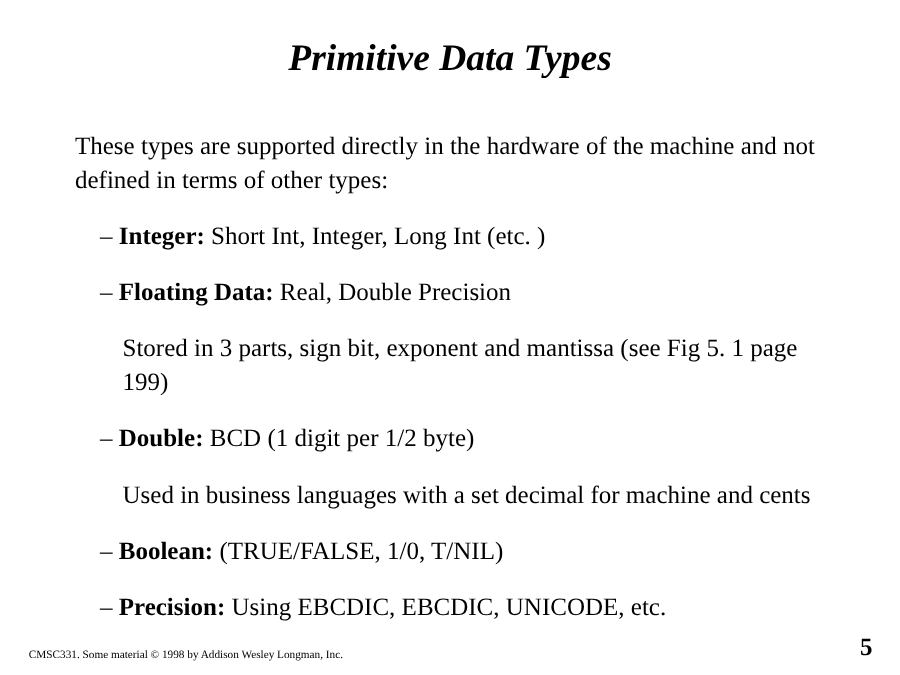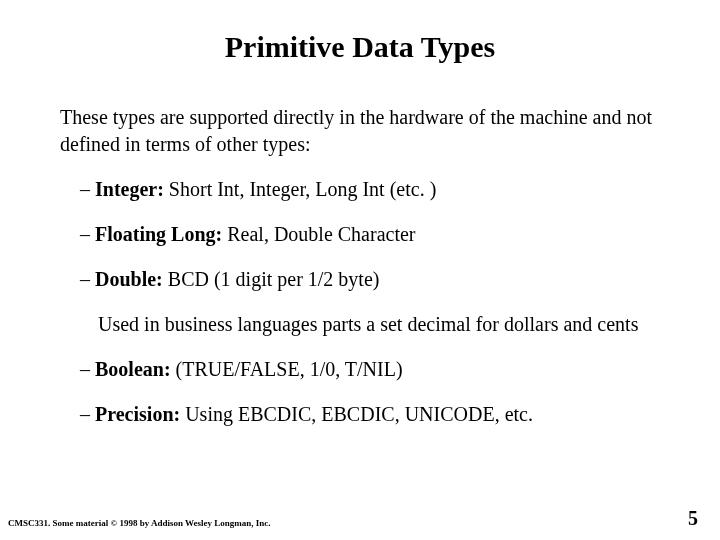--- a/index.html
+++ b/index.html
@@ -17,20 +17,21 @@
       height: 100%;
       padding: 24px 40px 0 40px;
       position: relative;
     }
     .title {
       font-size: 30px;
       font-weight: bold;
       text-align: center;
       margin-bottom: 40px;
       margin-top: 6px;
+      font-style: italic;
     }
     .body-text {
       font-size: 20px;
       line-height: 1.35;
       padding-left: 20px;
       padding-right: 10px;
     }
     .intro {
       margin-bottom: 16px;
     }
@@ -43,23 +44,23 @@
     }
     .bullet-label {
       font-weight: bold;
     }
     .sub {
       padding-left: 38px;
     }
     .footer {
       position: absolute;
       bottom: 12px;
-      left: 8px;
+      left: 23px;
       font-size: 9px;
-      font-weight: bold;
+      font-weight: normal;
     }
     .page-num {
       position: absolute;
       bottom: 10px;
       right: 22px;
       font-size: 20px;
       font-weight: bold;
     }
   </style>
 </head>
@@ -71,27 +72,28 @@
 
   <div class="body-text">
 
     <div class="intro">These types are supported directly in the hardware of the machine and not defined in terms of other types:</div>
 
     <div class="bullet">
       <span class="dash">– </span><span class="bullet-label">Integer:</span><span>  Short Int, Integer, Long Int (etc. )</span>
     </div>
 
     <div class="bullet">
-      <span class="dash">– </span><span class="bullet-label">Floating Long:</span><span>  Real, Double Character</span>
+      <span class="dash">– </span><span class="bullet-label">Floating Data:</span><span>  Real, Double Precision</span>
     </div>
+    <div class="bullet sub">Stored in 3 parts, sign bit, exponent and mantissa (see Fig 5. 1 page 199)</div>
 
     <div class="bullet">
       <span class="dash">– </span><span class="bullet-label">Double:</span><span>  BCD (1 digit per 1/2 byte)</span>
     </div>
-    <div class="bullet sub">Used in business languages parts a set decimal for dollars and cents</div>
+    <div class="bullet sub">Used in business languages with a set decimal for machine and cents</div>
 
     <div class="bullet">
       <span class="dash">– </span><span class="bullet-label">Boolean:</span><span> (TRUE/FALSE, 1/0, T/NIL)</span>
     </div>
 
     <div class="bullet">
       <span class="dash">– </span><span class="bullet-label">Precision:</span><span>  Using EBCDIC, EBCDIC, UNICODE, etc.</span>
     </div>
 
   </div>

